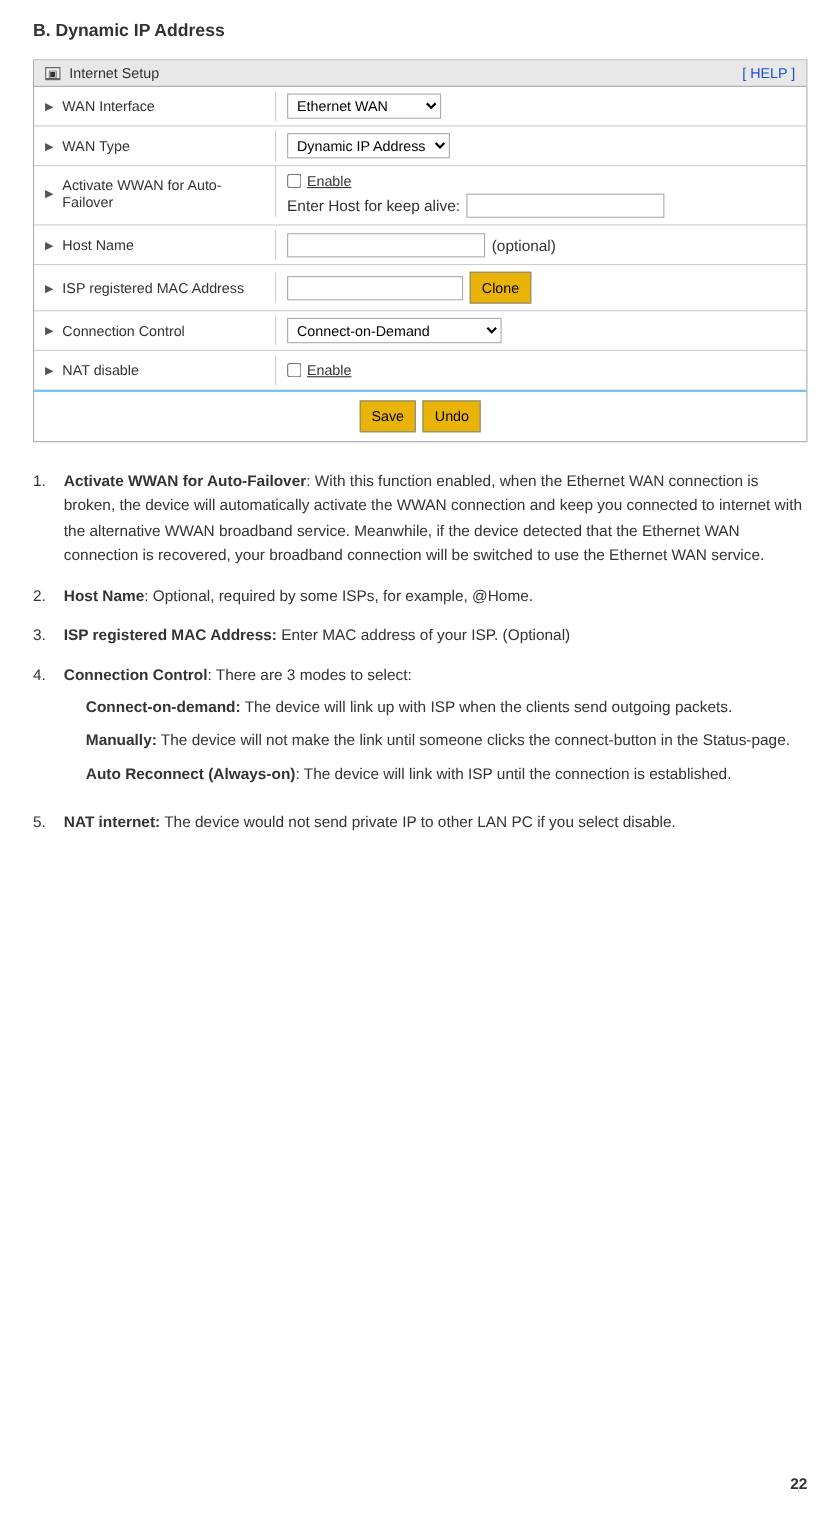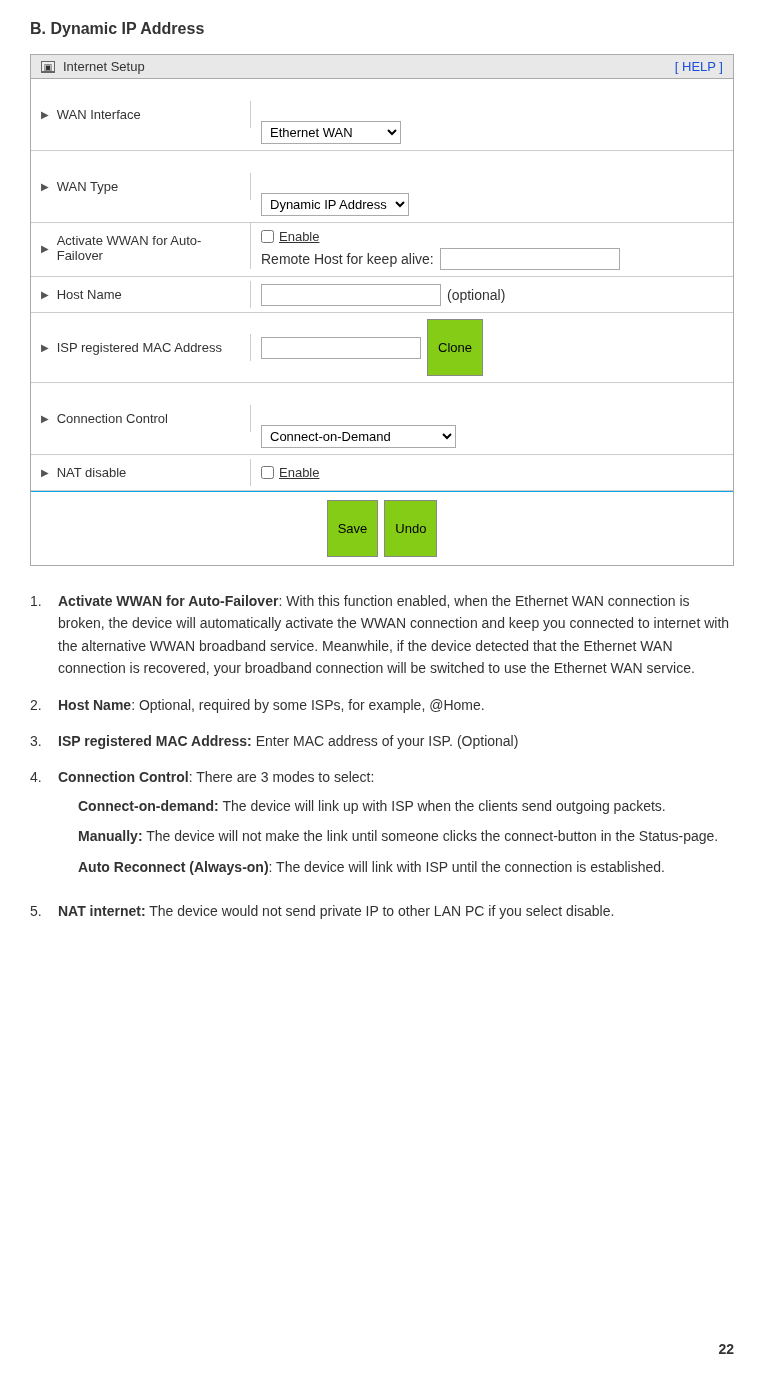--- a/index.html
+++ b/index.html
@@ -85,43 +85,42 @@
       gap: 6px;
       flex: 1;
     }
 
     select.form-select {
       padding: 2px 4px;
       font-size: 13px;
       border: 1px solid #aaa;
       background: #fff;
       min-width: 140px;
-      margin-top: 36px;
     }
 
     input.form-input {
       padding: 2px 4px;
       font-size: 13px;
       border: 1px solid #aaa;
       height: 22px;
     }
 
     input.form-input-sm {
       width: 160px;
     }
 
     input.form-input-md {
       width: 180px;
     }
 
     button.form-btn {
-      padding: 20px 10px;
+      padding: 6px 10px;
       font-size: 13px;
       border: 1px solid #888;
-      background: #84cc16;
+      background: #eab308;
       cursor: pointer;
     }
 
     .checkbox-label {
       display: flex;
       align-items: center;
       gap: 5px;
       font-size: 13px;
       text-decoration: underline;
     }
@@ -250,21 +249,21 @@
     <div class="row-label" style="padding-top:10px;">
       <span class="row-arrow">▶</span>
       <span>Activate WWAN for Auto-Failover</span>
     </div>
     <div class="wwan-row-content">
       <label class="checkbox-label">
         <input type="checkbox" style="">
         <span>Enable</span>
       </label>
       <div style="display:flex;align-items:center;gap:6px;">
-        <span>Remote Host for keep alive:</span>
+        <span>Enter Host for keep alive:</span>
         <input type="text" class="form-input form-input-md" style="">
       </div>
     </div>
   </div>
 
   <div class="setup-row">
     <div class="row-label">
       <span class="row-arrow">▶</span>
       <span>Host Name</span>
     </div>

